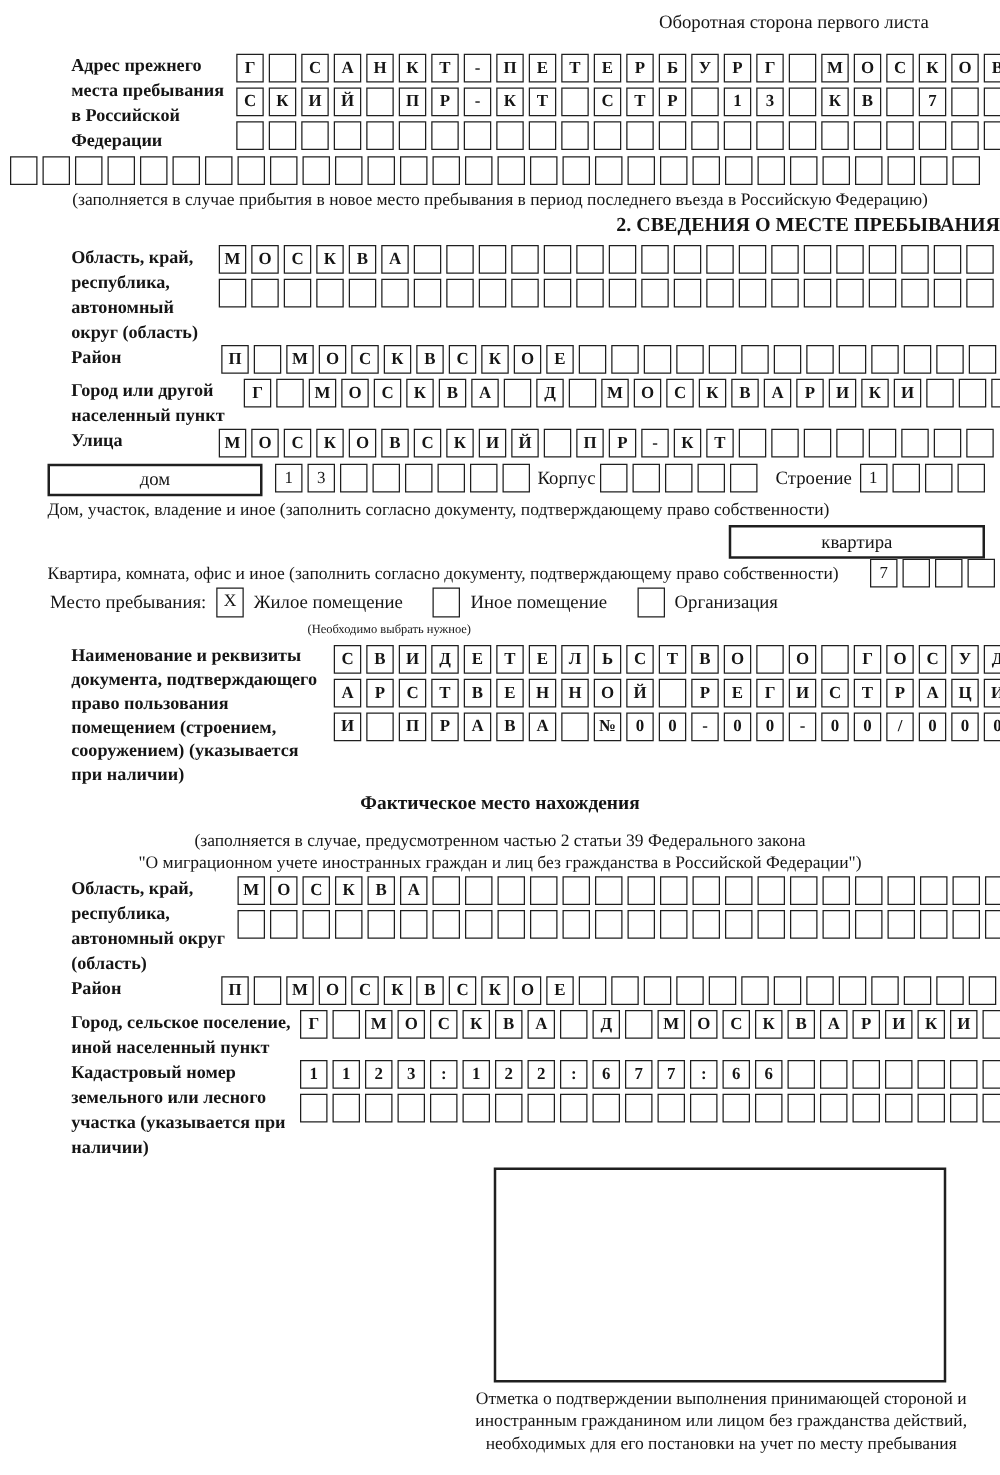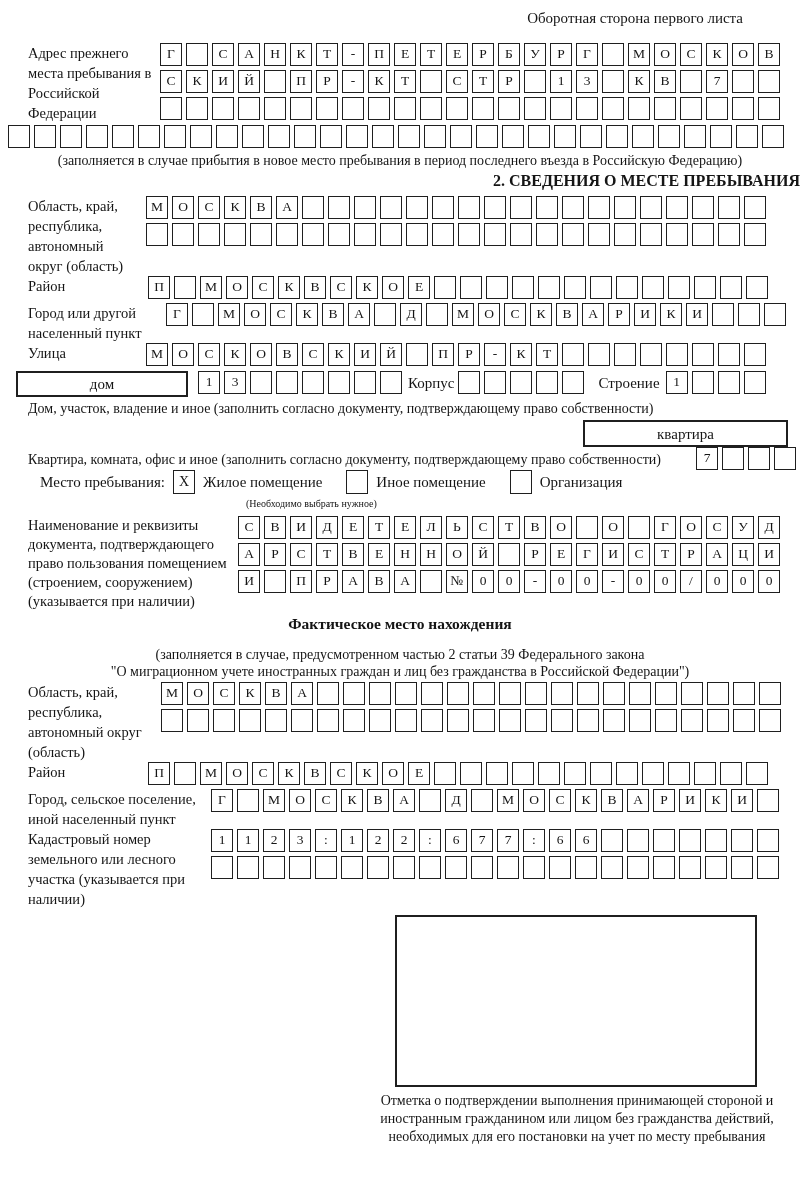--- a/index.html
+++ b/index.html
@@ -1,40 +1,40 @@
 <!DOCTYPE html>
 <html><head>
 <meta charset="utf-8">
 <style>
   html,body{margin:0;padding:0;}
   body{
     width:800px;height:1180px;overflow:hidden;background:#ffffff;color:#151515;
     font-family:"Liberation Serif","DejaVu Serif",serif;
   }
   .hdr-note{padding:10px 57px 0 0;text-align:right;font-size:15px;}
-  .field{display:flex;margin-left:28px;}
+  .field{display:flex;margin-left:57px;font-weight:bold;}
   .flabel{font-size:14.5px;line-height:20px;flex:none;padding-right:6px;box-sizing:border-box;}
   .w132{width:132px}.w118{width:118px}.w120{width:120px}.w138{width:138px}
   .w210{width:210px}.w133{width:133px}.w183{width:183px}
   .grid{flex:none;}
   .boxrow{white-space:nowrap;height:23px;margin-bottom:4px;}
   .cbox{
     display:inline-block;box-sizing:border-box;width:22px;height:23px;margin-right:4px;
     border:1.5px solid #1f1f1f;text-align:center;font-size:13.5px;line-height:20px;
     vertical-align:top;background:#fff;
   }
   .fullrow{margin-left:8px;margin-top:1px;}
   .cnote{ text-align:center;font-size:14px;line-height:17px;}
   .stitle{text-align:right;font-weight:bold;font-size:16px;margin:3px 0 6px 0;}
-  .domrow{display:flex;align-items:flex-start;margin-left:16px;margin-top:1px;height:28px;font-family:Liberation Serif, serif;}
+  .domrow{display:flex;align-items:flex-start;margin-left:38px;margin-top:1px;height:28px;font-family:Liberation Serif, serif;}
   .widebox{box-sizing:border-box;border:2px solid #1f1f1f;text-align:center;font-size:15px;flex:none;background:#fff;}
   .dombox{width:172px;height:26px;line-height:23px;margin-right:10px;}
   .kvbox{width:205px;height:27px;line-height:24px;margin-right:12px;}
   .inlbl{font-size:15px;line-height:24px;flex:none;}
-  .lnote{margin-left:28px;font-size:14px;line-height:17px;margin-top:1px;}
+  .lnote{margin-left:38px;font-size:14px;line-height:17px;margin-top:1px;}
   .kvrow{display:flex;align-items:flex-end;margin-left:33px;margin-top:3px;height:30px;flex-direction:column;}
   .mestorow{display:flex;align-items:center;margin-left:40px;margin-top:1px;height:26px;font-size:15px;}
   .chk{
     display:inline-block;box-sizing:border-box;width:22px;height:24px;border:1.7px solid #1f1f1f;
     text-align:center;font-size:14px;line-height:21px;flex:none;background:#fff;
   }
   .optlbl{margin:0 24px 0 8px;}
   .m-lbl{margin-right:8px;}
   .selnote{margin-left:246px;font-size:10px;line-height:17px;}
   .facttitle{text-align:center;font-weight:bold;font-size:15.5px;margin:4px 0 13px 0;}

